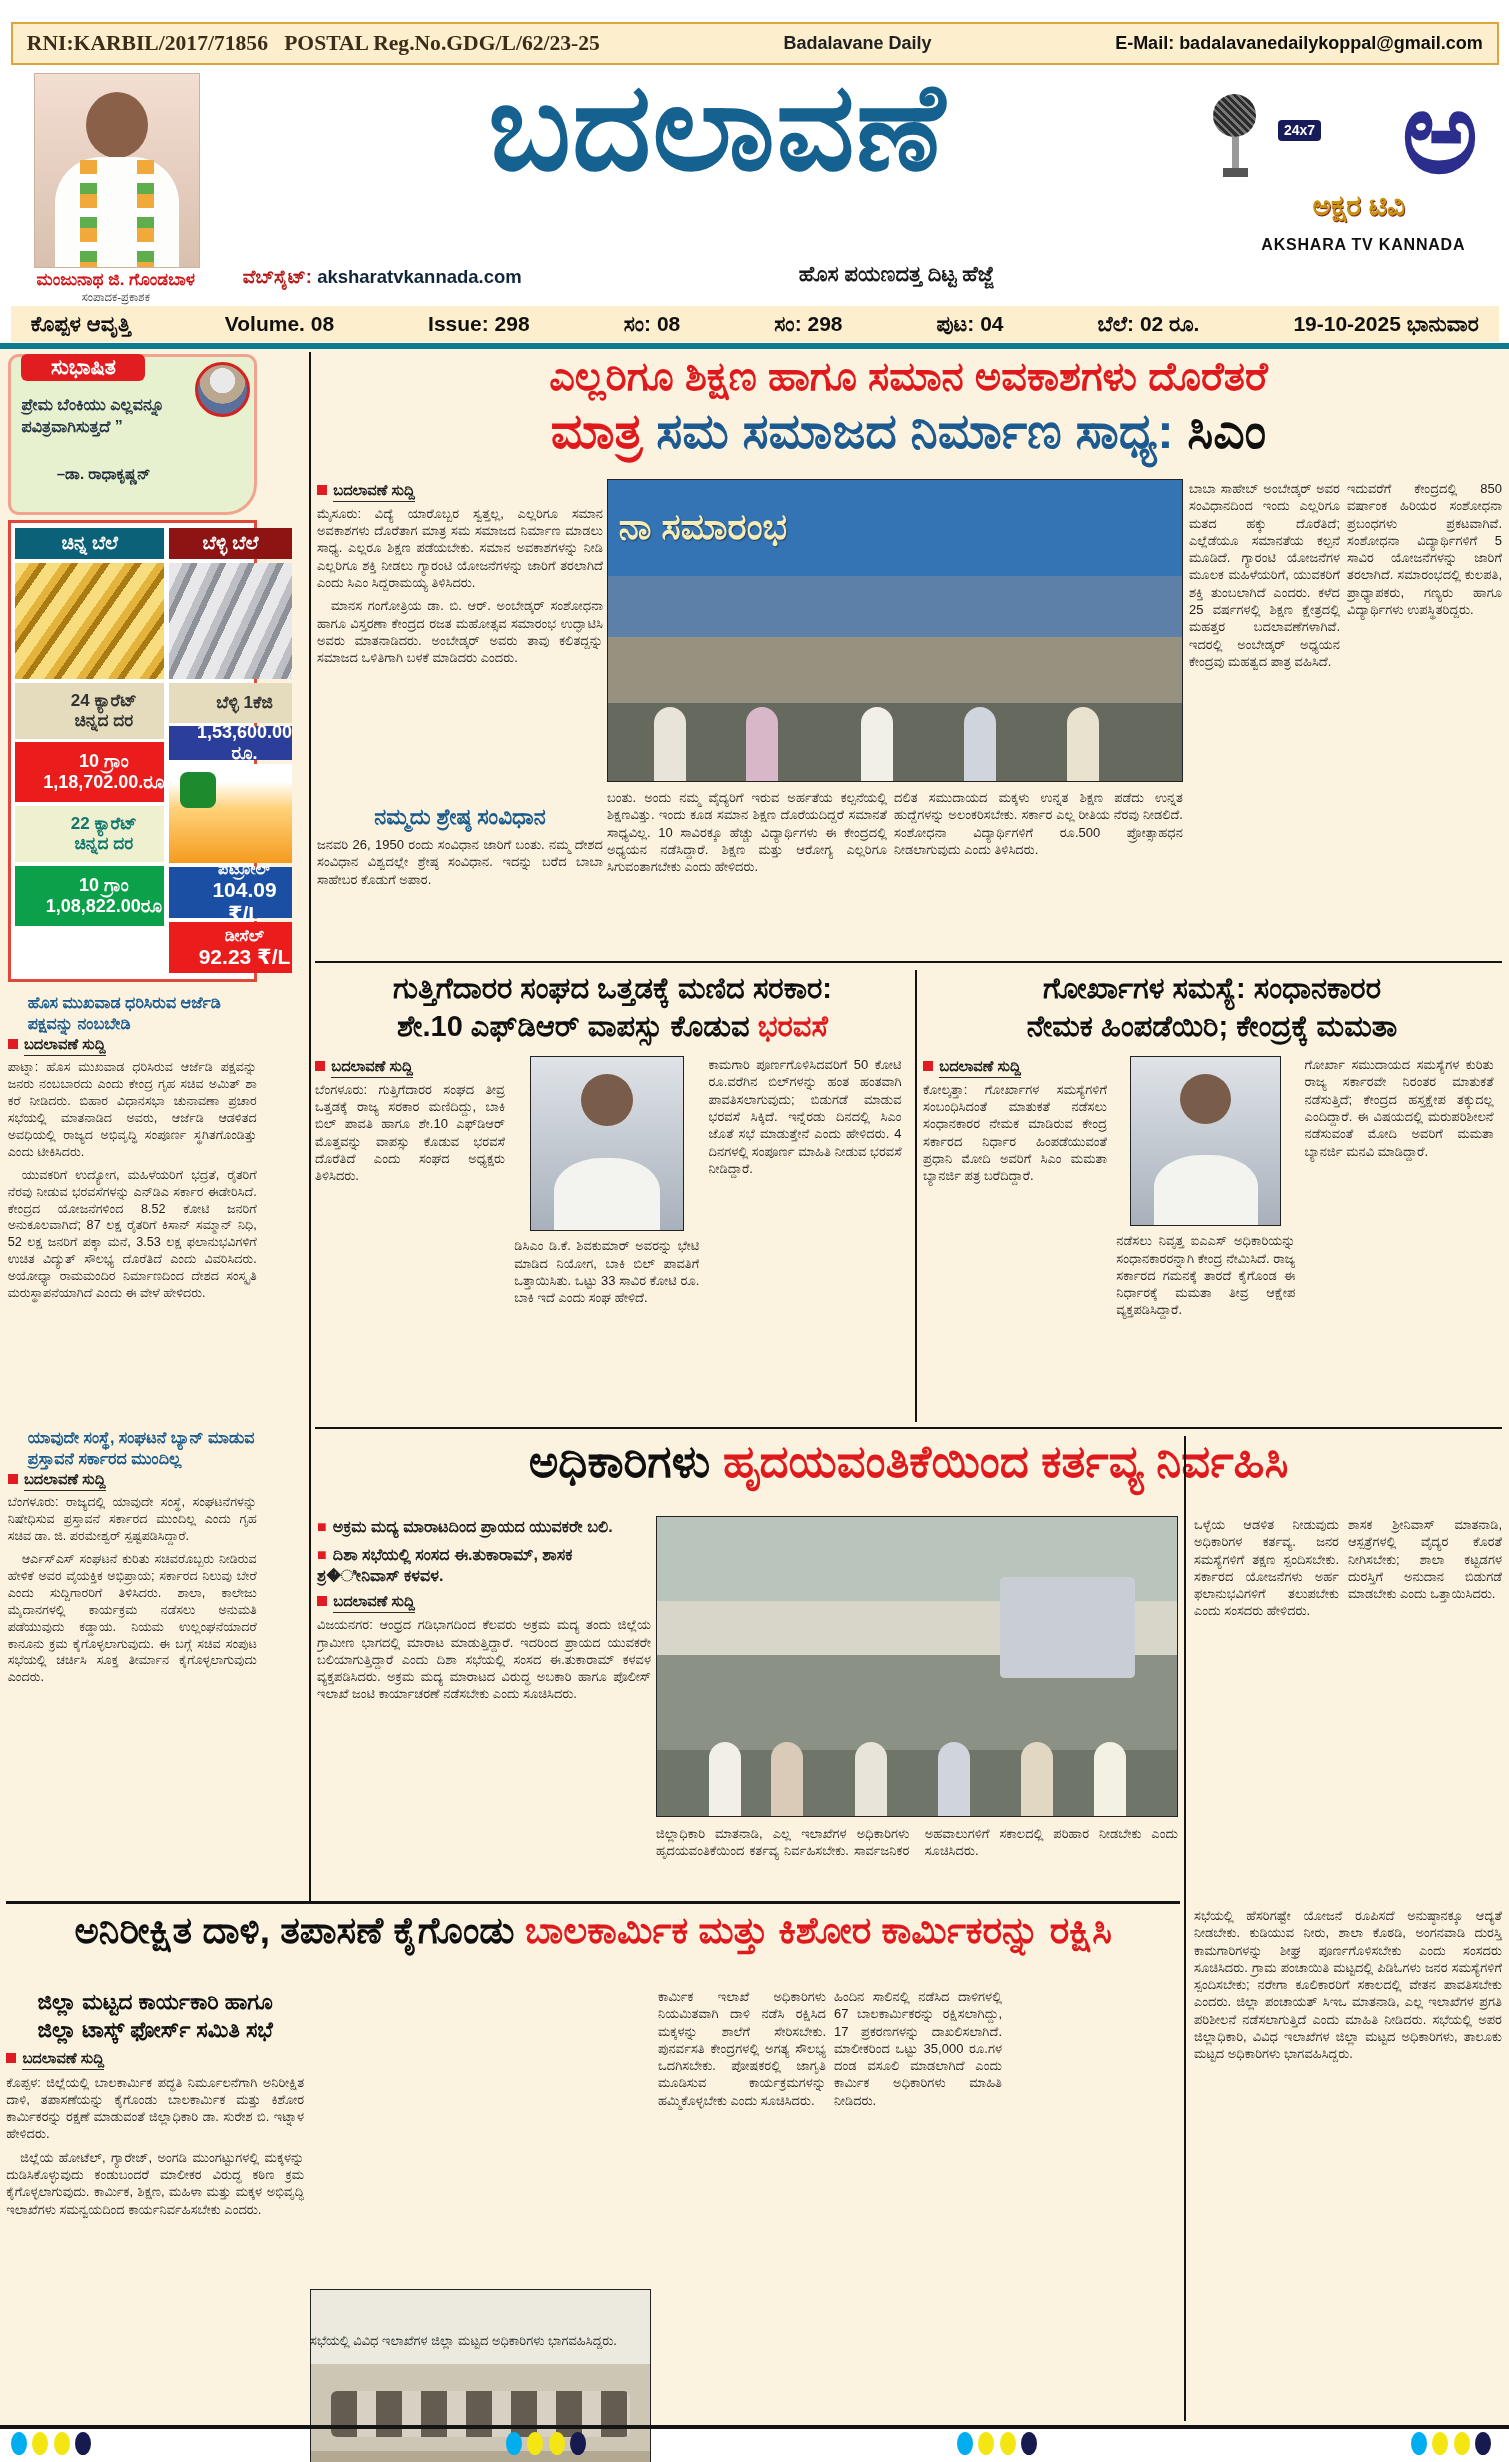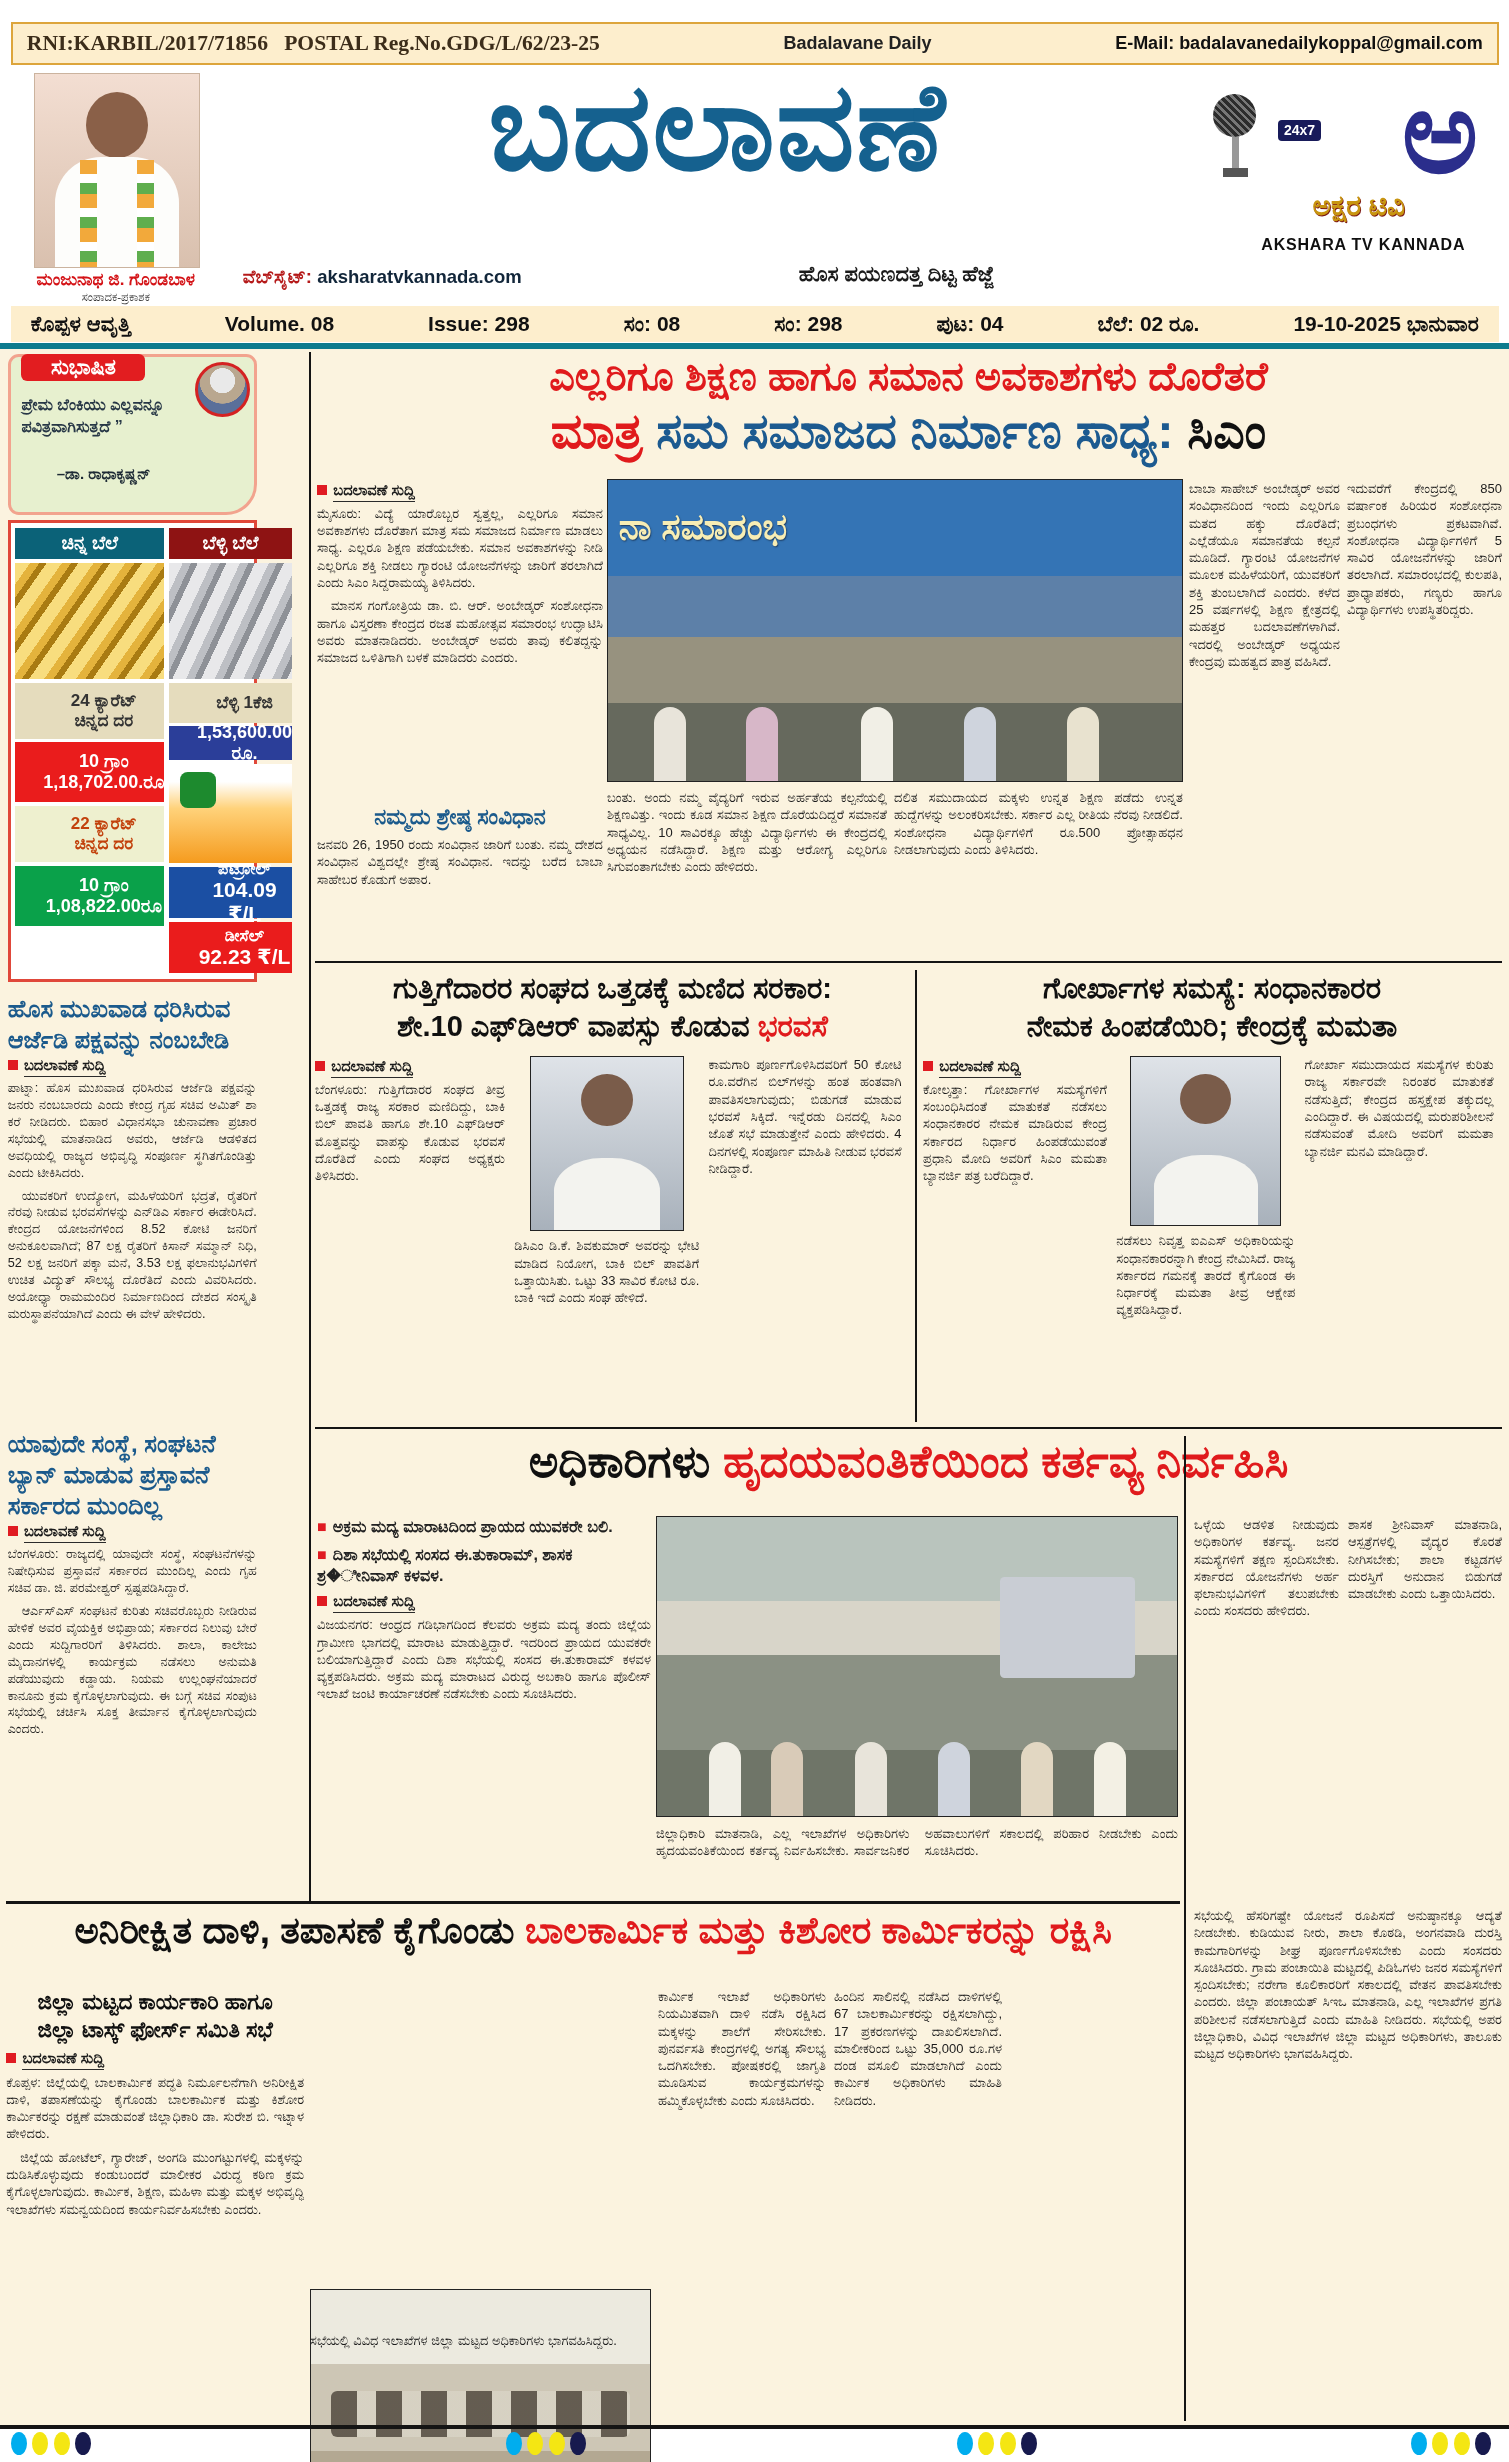--- a/index.html
+++ b/index.html
@@ -38,21 +38,21 @@
   .byline .bl-t{border-bottom:1.5px solid #2b2b2b;padding-bottom:3px;}
   
   .h-lead1{font-size:40px;font-weight:800;color:#e01a1c;text-align:center;line-height:1.1;}
   .h-lead2{font-size:49px;font-weight:800;text-align:center;line-height:1.1;}
   .h-lead2 .r{color:#e01a1c;} .h-lead2 .b{color:#1c5a90;} .h-lead2 .k{color:#101010;}
   .h-mid{font-size:29px;font-weight:800;color:#101010;text-align:center;line-height:1.3;}
   .h-mid .red{color:#e01a1c;}
   .h-banner{font-size:45px;font-weight:800;text-align:center;line-height:1.15;}
   .h-banner .k{color:#101010;} .h-banner .r{color:#e01a1c;}
   .h-bottom{font-size:37px;font-weight:800;text-align:center;line-height:1.15;}
-  .h-rail{font-size:24px;font-weight:800;color:#1b5a8c;line-height:1.3;}
+  .h-rail{font-size:16px;font-weight:800;color:#1b5a8c;line-height:1.3;margin-left:20px;}
   .subhead-blue{font-size:21.6px;font-weight:800;color:#1b5a8c;text-align:center;margin:6.2px 0;}
   .subhead-black{font-size:21.6px;font-weight:800;color:#101010;text-align:center;line-height:1.3;}
   .bullet{font-size:16px;font-weight:800;color:#222;line-height:1.35;margin-bottom:6.2px;}
   .bullet .sq{color:#e01b22;margin-right:6.2px;}
   
   .subbox{background:#e7f0cf;border:3.1px solid #f2a38e;border-radius:10.8px 10.8px 31px 10.8px;}
   .subpill{background:#e21d20;color:#fff;font-size:21px;font-weight:800;text-align:center;
            border-radius:6.2px;padding:1.5px 0;}
   .quote{font-size:16px;font-weight:700;color:#273746;line-height:1.4;}
   .q-author{font-size:15px;font-weight:800;color:#1d2a35;text-align:left;}
@@ -162,21 +162,21 @@
       <div class="phead" style="background:#0b6278;">ಚಿನ್ನ ಬೆಲೆ</div>
       <div class="gold-img" style="height:116px;"></div>
       <div class="pbox" style="background:#e5dcbd;color:#333;font-size:17px;height:56px;">
         <span>24 ಕ್ಯಾರೆಟ್</span>
           <span>ಚಿನ್ನದ ದರ</span>
       </div>
       <div class="pbox" style="background:#ea1c1c;color:#fff;font-size:18px;height:60px;">
         <span>10 ಗ್ರಾಂ</span>
           <span>1,18,702.00.ರೂ</span>
       </div>
-      <div class="pbox" style="background:#eef0cf;color:#c2410c;font-size:17px;height:56px;">
+      <div class="pbox" style="background:#eef0cf;color:#0f766e;font-size:17px;height:56px;">
         <span>22 ಕ್ಯಾರೆಟ್</span>
           <span>ಚಿನ್ನದ ದರ</span>
       </div>
       <div class="pbox" style="background:#0aa14a;color:#fff;font-size:18px;height:60px;">
         <span>10 ಗ್ರಾಂ</span>
           <span>1,08,822.00ರೂ</span>
       </div>
     </div>
     <div class="pcol">
       <div class="phead" style="background:#8e1313;">ಬೆಳ್ಳಿ ಬೆಲೆ</div>

